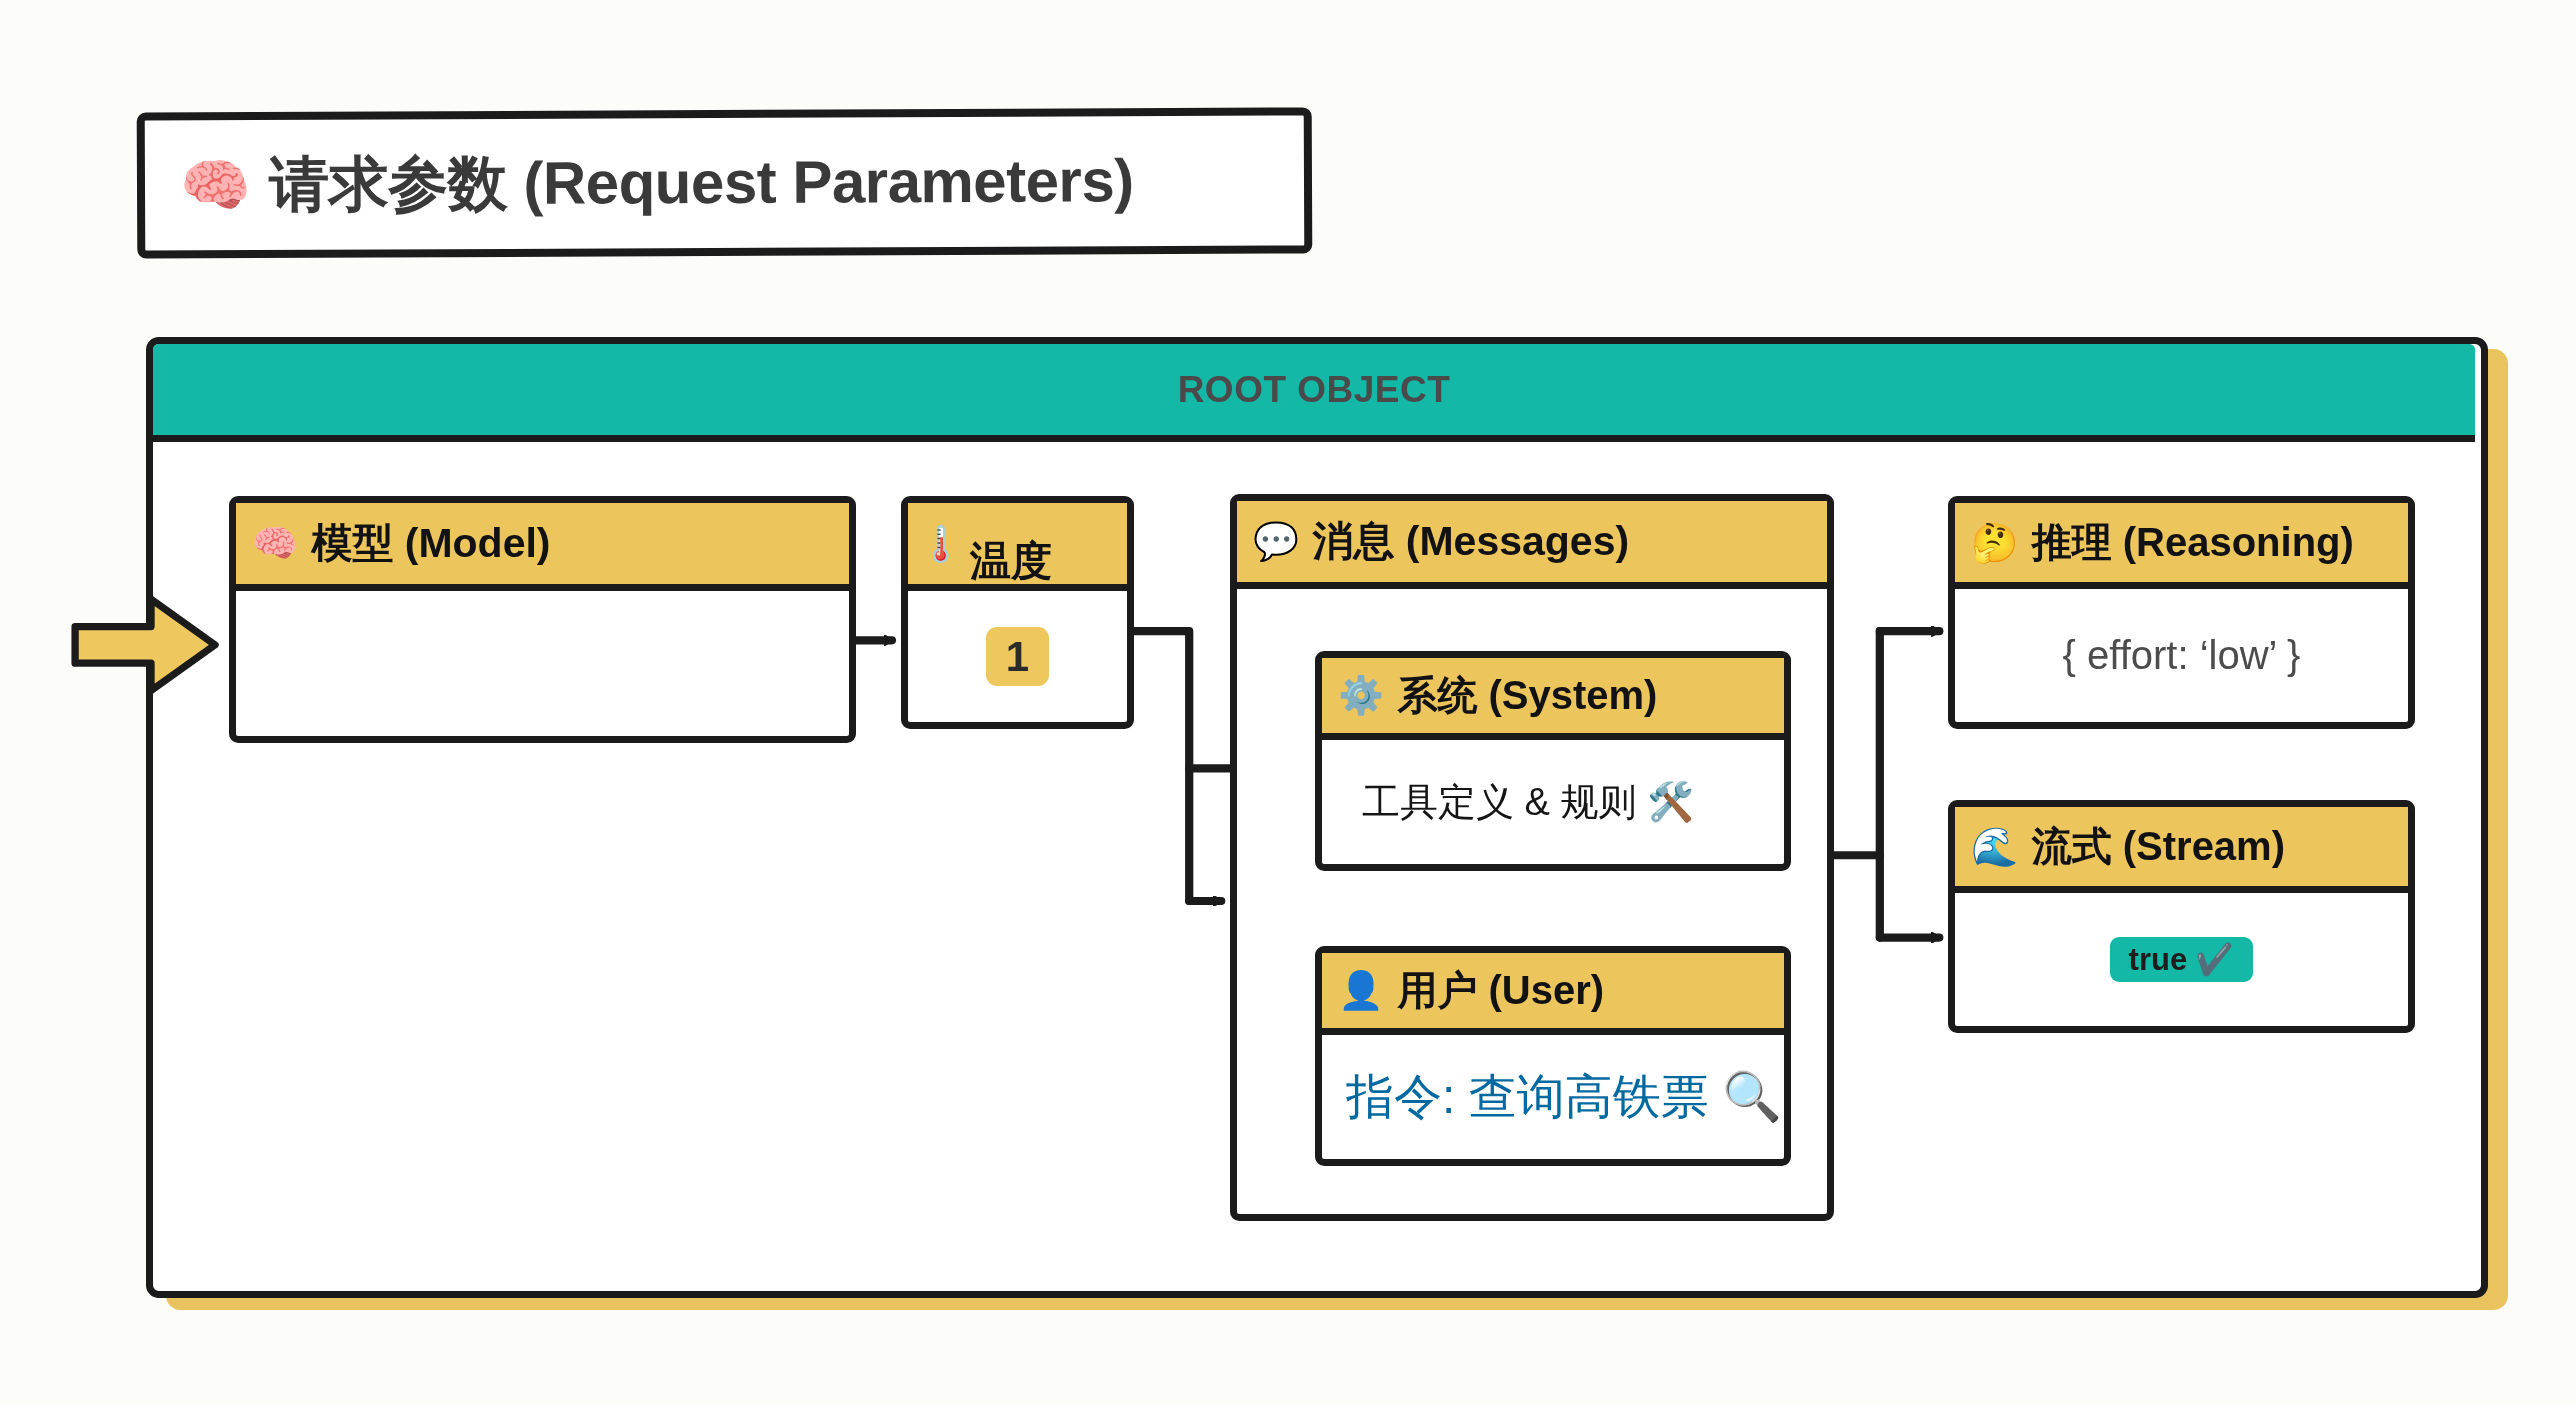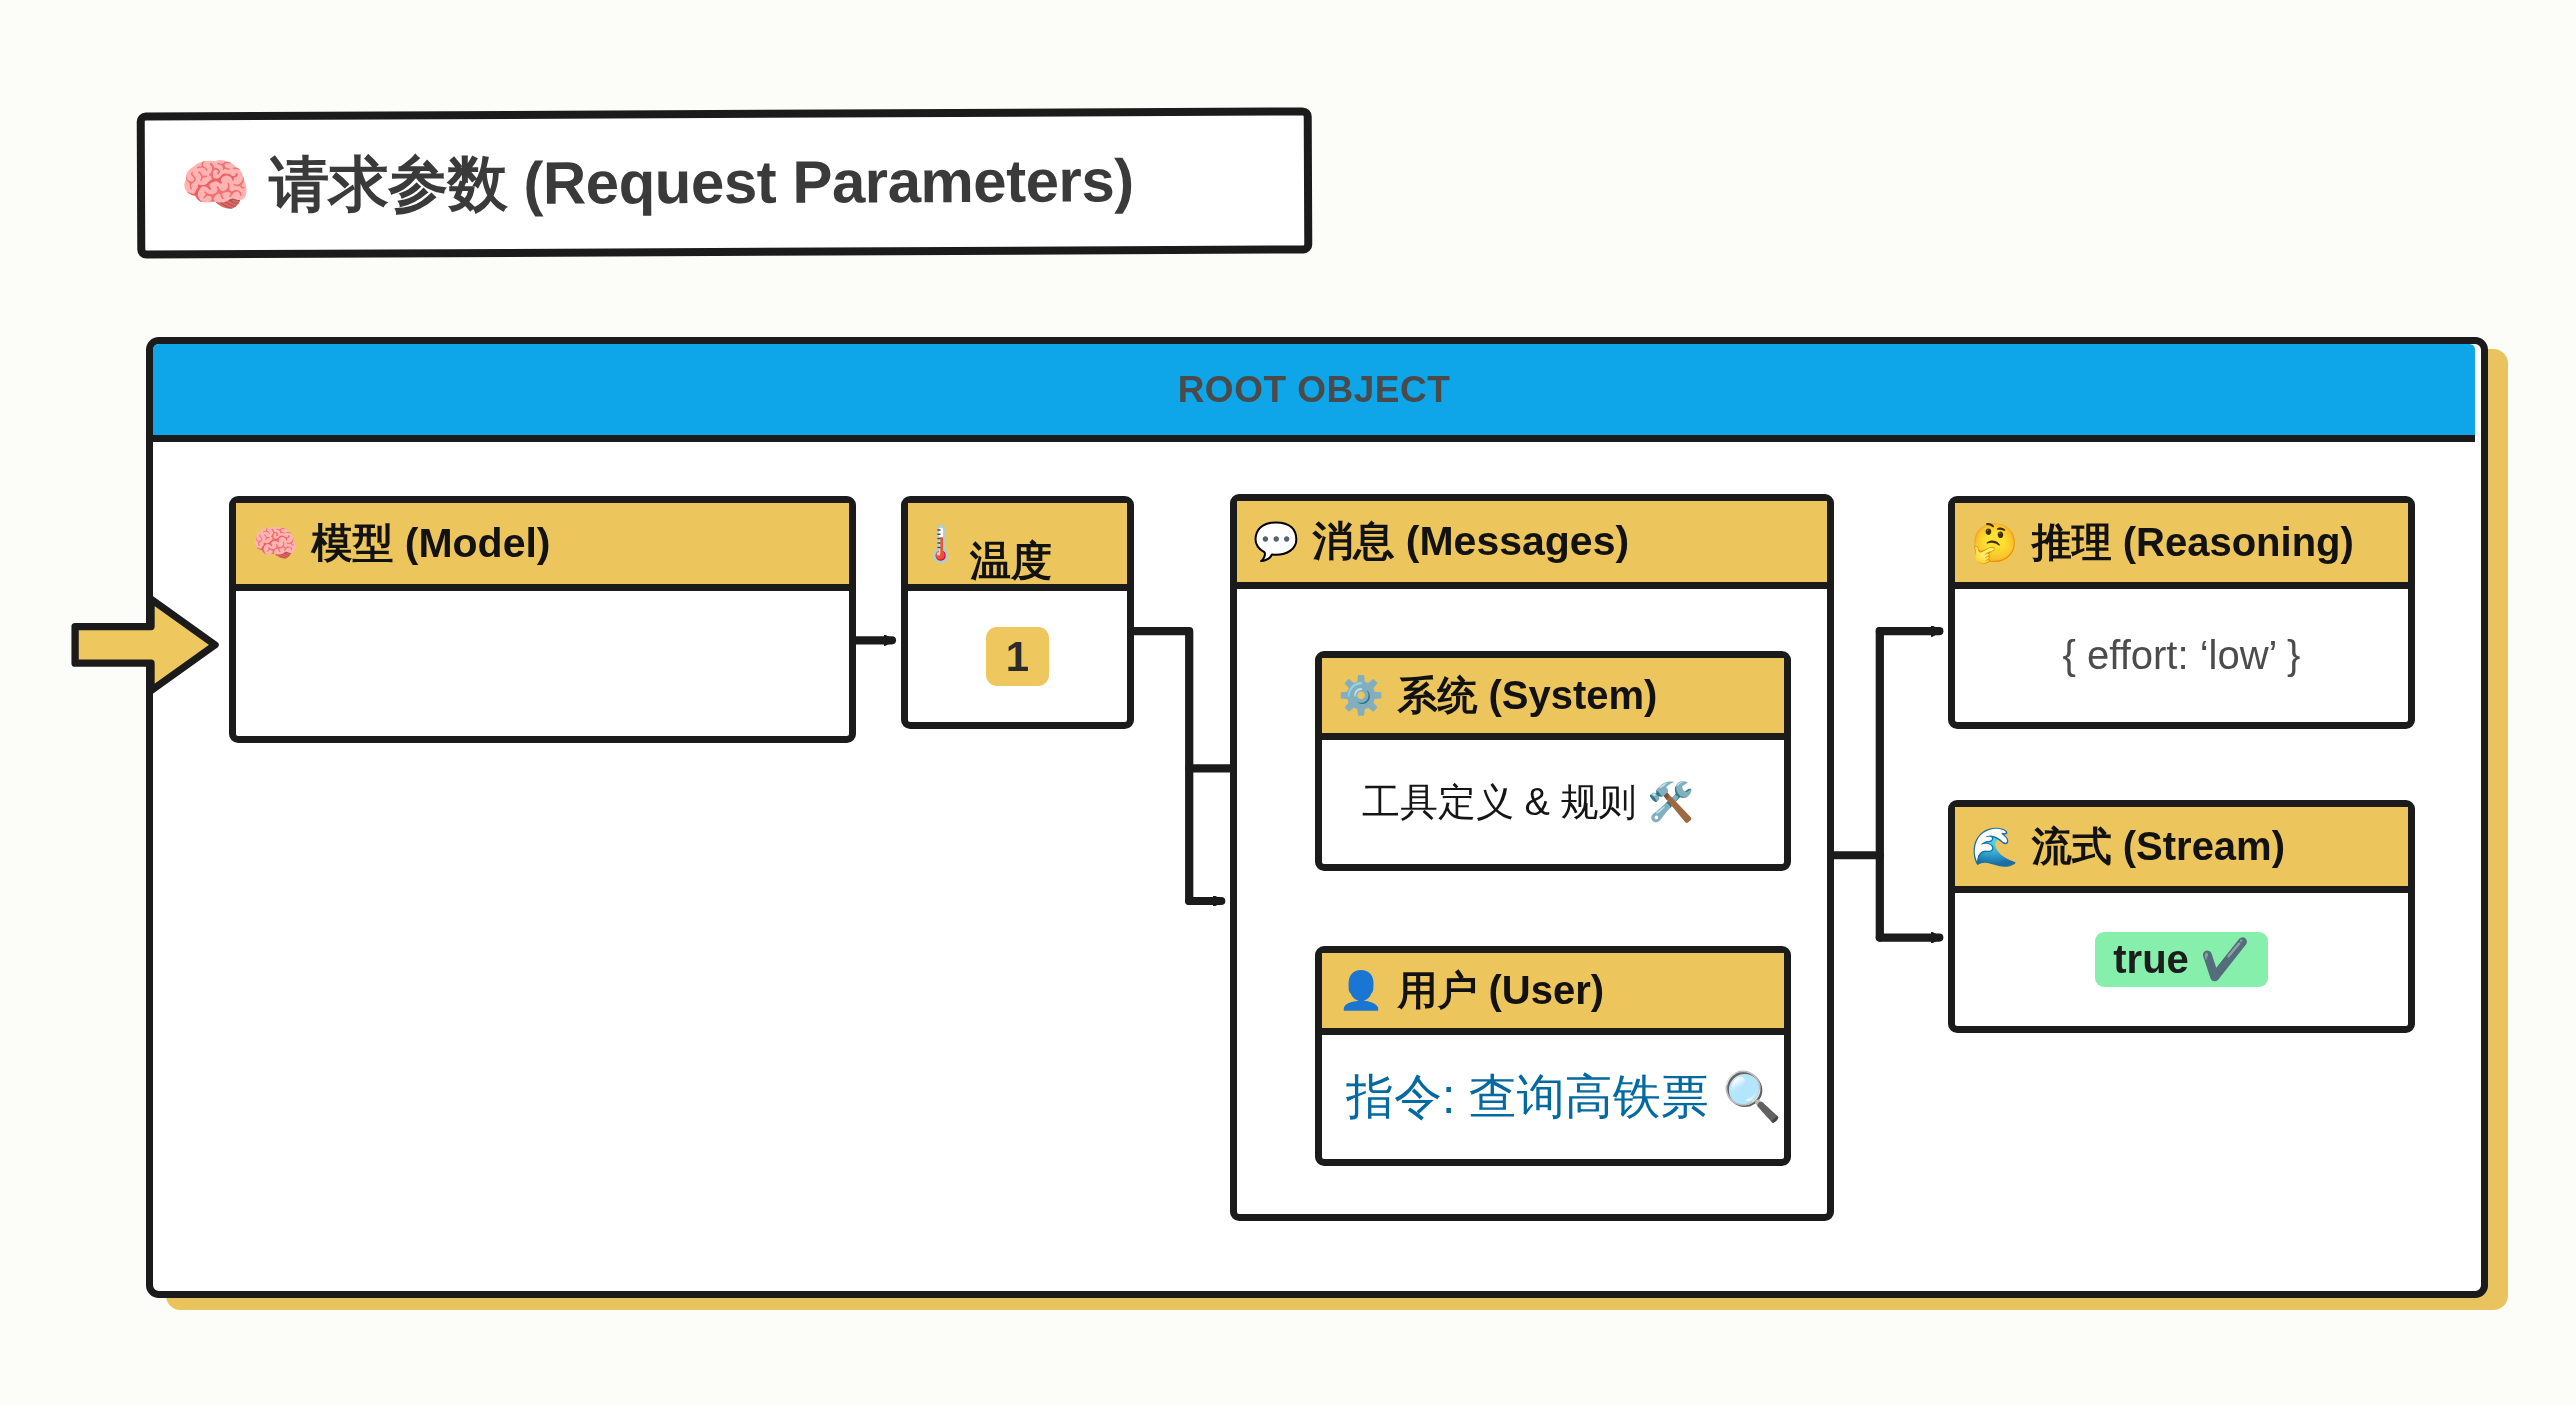--- a/index.html
+++ b/index.html
@@ -70,21 +70,21 @@
     border-radius: 12.8px;
     box-sizing: border-box;
     overflow: visible;
   }
   #root-header {
     position: absolute;
     left: 0;
     top: 0;
     right: 6px;
     height: 91px;
-    background: #0ea5e9;
+    background: #14b8a6;
     border-bottom: 7.3px solid #1b1b1b;
     display: flex;
     align-items: center;
     justify-content: center;
     border-radius: 5.5px 5.5px 0 0;
   }
   #root-header .rtext {
     font-size: 37px;
     font-weight: 700;
     color: #4a4a4a;
@@ -176,24 +176,24 @@
   #node-reasoning > .nhead .htext { font-size: 40px; }
   #node-reasoning > .nbody { justify-content: center; }
   #node-reasoning > .nbody .btext { font-size: 40px; color: #4c4c4c; }
 
   #node-stream { left: 1948px; top: 800px; width: 467px; height: 233px; }
   #node-stream > .nhead { height: 86px; }
   #node-stream > .nhead .emoji { font-size: 38px; }
   #node-stream > .nhead .htext { font-size: 40px; }
   #node-stream > .nbody { justify-content: center; }
   #node-stream > .nbody .btext {
-    font-size: 40px;
+    font-size: 31px;
     font-weight: 700;
     color: #1d1d1d;
-    background: #86efac;
+    background: #14b8a6;
     border-radius: 9.1px;
     padding: 3.7px 18.3px;
   }
 
   
   #wires {
     position: absolute;
     left: 0; top: 0;
     width: 2576px; height: 1405px;
     pointer-events: none;

